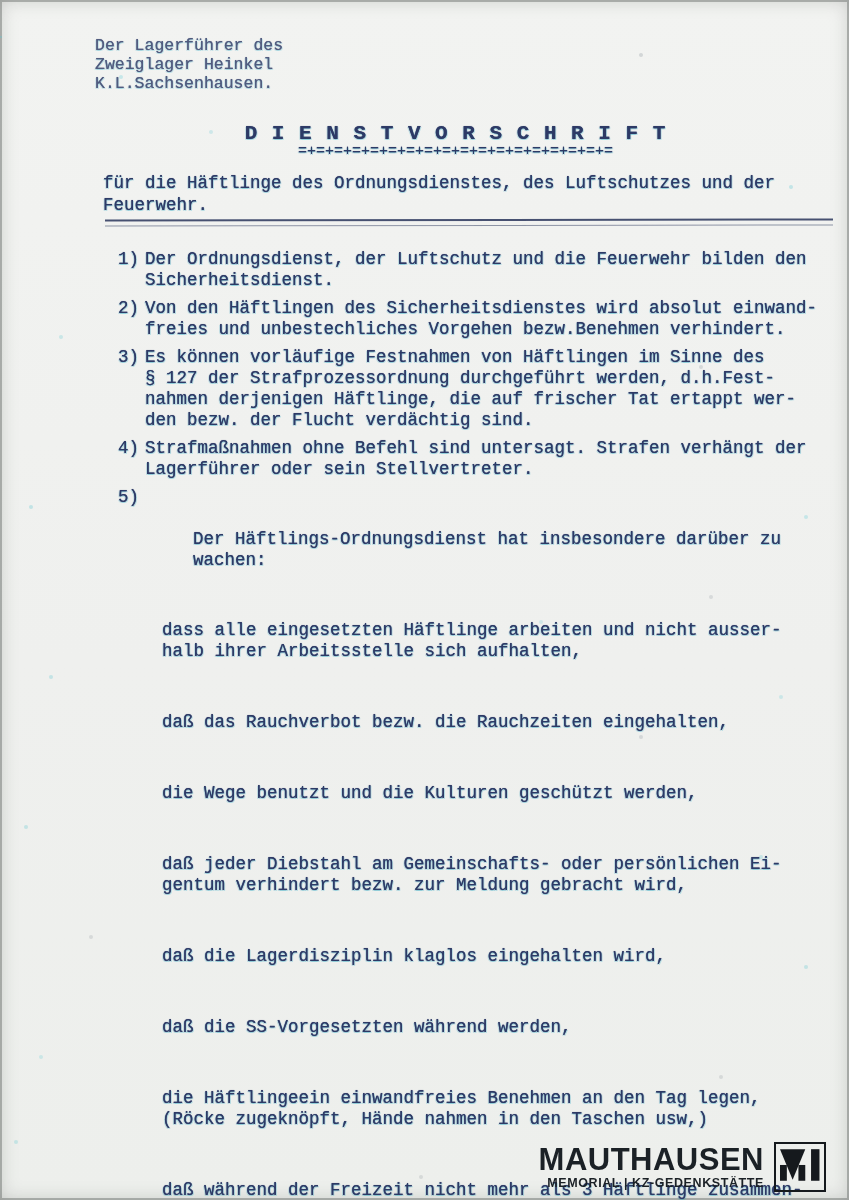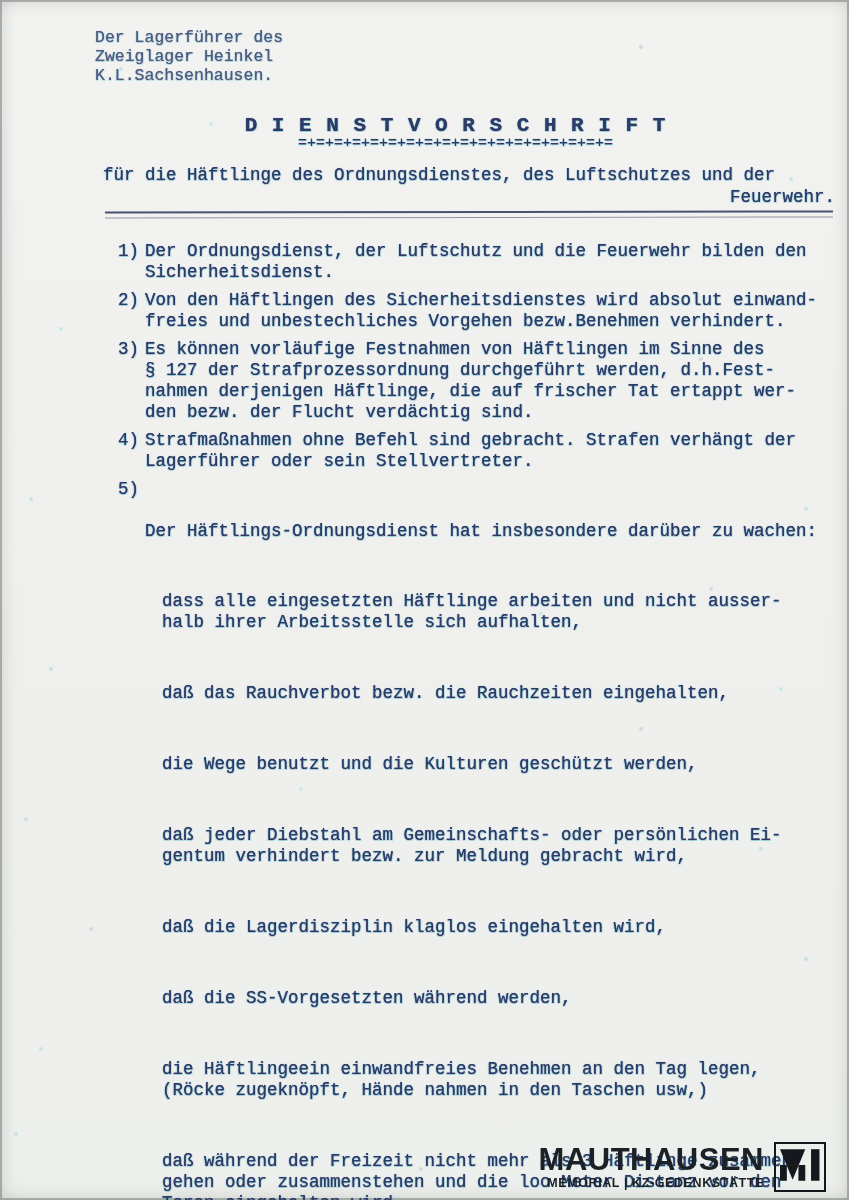--- a/index.html
+++ b/index.html
@@ -6,46 +6,46 @@
   body{
     width:849px;height:1200px;
     background:#f0f1ef;
     position:relative;overflow:hidden;
     font-family:"Liberation Mono","DejaVu Sans Mono",monospace;
   }
   .page{
     position:absolute;inset:0;
     background:linear-gradient(180deg,#f2f3f1 0%,#eff0ee 55%,#edefec 100%);
     box-shadow:inset 0 0 0 2px rgba(70,75,72,.35), inset 0 0 18px rgba(90,95,90,.28);
-    padding-top:28px;box-sizing:border-box;
+    padding-top:36px;box-sizing:border-box;
   }
   
   .tw{
     color:#2d3a66;
     text-shadow:0 0 .7px rgba(45,58,102,.9),
                 1px .5px .6px rgba(0,175,205,.22),
                -1px .5px .6px rgba(0,160,195,.18);
   }
   .sender{margin-left:95px;font-size:16.5px;line-height:19px;opacity:.82;}
   .title-block{margin-top:30px;padding-left:62px;text-align:center;}
   .title{font-size:21px;font-weight:bold;letter-spacing:1px;line-height:22px;}
   .title-underline{font-size:15px;line-height:13px;letter-spacing:0;}
   .subtitle{margin-top:14px;margin-left:103px;width:732px;font-size:17.5px;line-height:22px;}
-  .subtitle .l2{text-align:right;}
+  .subtitle .l2{text-align:left;}
   .rule{
     margin-left:105px;margin-top:3px;width:728px;height:4px;
     border-top:2.5px solid rgba(42,54,92,.85);
     border-bottom:1.5px solid rgba(42,54,92,.5);
     transform:rotate(-.08deg);
   }
   .items{margin-top:23px;margin-left:118px;margin-right:12px;font-size:17.5px;line-height:21px;}
   .item{display:flex;margin-bottom:7px;}
   .item .num{flex:none;width:27px;}
   .item .body{white-space:pre-wrap;}
-  .intro{margin-bottom:7px;white-space:pre-wrap;}
+  .intro{margin-bottom:7px;white-space:pre-wrap;margin-left:48px;}
   .sub{margin-left:17px;margin-bottom:8px;white-space:pre-wrap;}
   
   .speckles{position:absolute;width:2px;height:2px;border-radius:50%;
     background:rgba(90,200,210,.4);
     box-shadow:120px 40px 0 1px rgba(100,205,215,.30), 640px 18px 0 1px rgba(120,130,140,.25),
       790px 150px 0 1px rgba(90,200,210,.3), 60px 300px 0 1px rgba(100,200,210,.28),
       700px 330px 0 1px rgba(120,130,140,.22), 30px 470px 0 1px rgba(90,195,205,.3),
       805px 480px 0 1px rgba(100,205,215,.3), 710px 560px 0 1px rgba(120,130,140,.2),
       50px 640px 0 1px rgba(95,200,210,.3), 780px 660px 0 1px rgba(100,200,212,.26),
       640px 700px 0 1px rgba(120,130,140,.22), 25px 790px 0 1px rgba(95,198,208,.3),
@@ -104,21 +104,21 @@
     <div class="item">
       <div class="num">3)</div>
       <div class="body">Es können vorläufige Festnahmen von Häftlingen im Sinne des
 § 127 der Strafprozessordnung durchgeführt werden, d.h.Fest-
 nahmen derjenigen Häftlinge, die auf frischer Tat ertappt wer-
 den bezw. der Flucht verdächtig sind.</div>
     </div>
 
     <div class="item">
       <div class="num">4)</div>
-      <div class="body">Strafmaßnahmen ohne Befehl sind gebracht. Strafen verhängt der
+      <div class="body">Strafmaßnahmen ohne Befehl sind untersagt. Strafen verhängt der
 Lagerführer oder sein Stellvertreter.</div>
     </div>
 
     <div class="item">
       <div class="num">5)</div>
       <div class="body">
         <div class="intro">Der Häftlings-Ordnungsdienst hat insbesondere darüber zu wachen:</div>
         <div class="sub">dass alle eingesetzten Häftlinge arbeiten und nicht ausser-
 halb ihrer Arbeitsstelle sich aufhalten,</div>
         <div class="sub">daß das Rauchverbot bezw. die Rauchzeiten eingehalten,</div>

